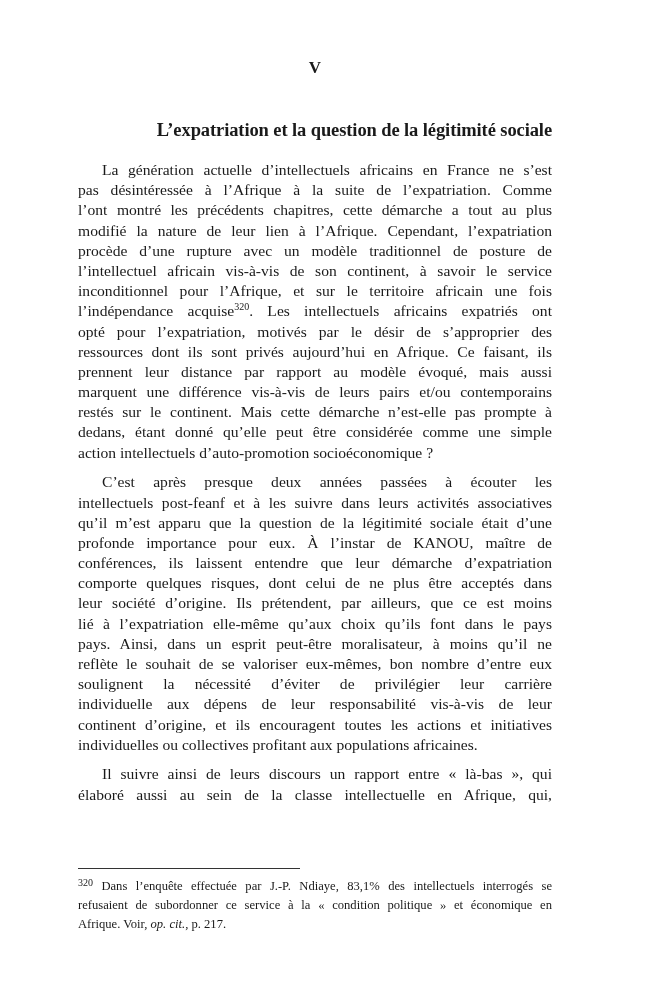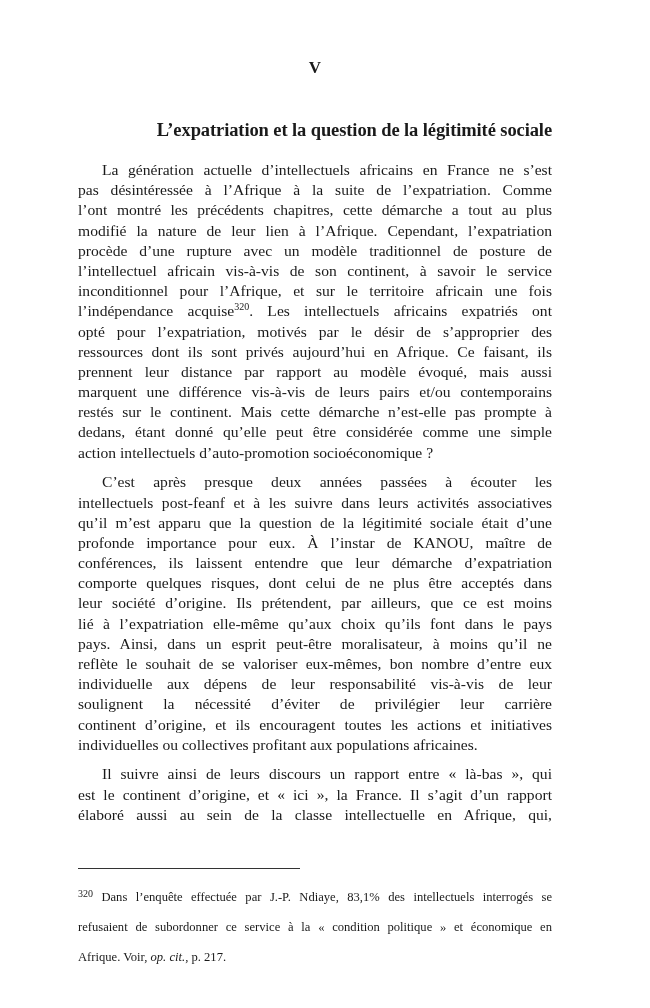--- a/index.html
+++ b/index.html
@@ -84,21 +84,20 @@
     .footnote {
       position: absolute;
       left: 78px;
       top: 877px;
       width: 474px;
       font-size: 12.6px;
       line-height: 19px;
     }
     .footnote .line {
       height: 19px;
-      margin-top: 11px;
     }
     .footnote sup {
       font-size: 10px;
       vertical-align: 4px;
     }
     em { font-style: italic; }
   </style>
 </head>
 <body>
 
@@ -131,29 +130,28 @@
       <span class="line indent">C’est après presque deux années passées à écouter les</span>
       <span class="line">intellectuels post-feanf et à les suivre dans leurs activités associatives</span>
       <span class="line">qu’il m’est apparu que la question de la légitimité sociale était d’une</span>
       <span class="line">profonde importance pour eux. À l’instar de KANOU, maître de</span>
       <span class="line">conférences, ils laissent entendre que leur démarche d’expatriation</span>
       <span class="line">comporte quelques risques, dont celui de ne plus être acceptés dans</span>
       <span class="line">leur société d’origine. Ils prétendent, par ailleurs, que ce est moins</span>
       <span class="line">lié à l’expatriation elle-même qu’aux choix qu’ils font dans le pays</span>
       <span class="line">pays. Ainsi, dans un esprit peut-être moralisateur, à moins qu’il ne</span>
       <span class="line">reflète le souhait de se valoriser eux-mêmes, bon nombre d’entre eux</span>
+      <span class="line">soulignent la nécessité d’éviter de privilégier leur carrière</span>
       <span class="line">individuelle aux dépens de leur responsabilité vis-à-vis de leur</span>
-      <span class="line">soulignent la nécessité d’éviter de privilégier leur carrière</span>
       <span class="line">continent d’origine, et ils encouragent toutes les actions et initiatives</span>
       <span class="line last">individuelles ou collectives profitant aux populations africaines.</span>
     </div>
 
     <div class="para">
       <span class="line indent">Il suivre ainsi de leurs discours un rapport entre « là-bas », qui</span>
-      <span class="line">est le continent d’origine, et « ici », la France. Il s’agit d’un rapport</span>
       <span class="line">élaboré aussi au sein de la classe intellectuelle en Afrique, qui,</span>
     </div>
   </div>
 
   <div class="footnote-rule"></div>
 
   <div class="footnote">
     <span class="line"><sup>320</sup> <span>Dans l’enquête effectuée par J.-P. Ndiaye, 83,1% des intellectuels interrogés se</span></span>
     <span class="line">refusaient de subordonner ce service à la « condition politique » et économique en</span>
     <span class="line last"><span>Afrique. Voir, </span><em>op. cit.</em><span>, p. 217.</span></span>

